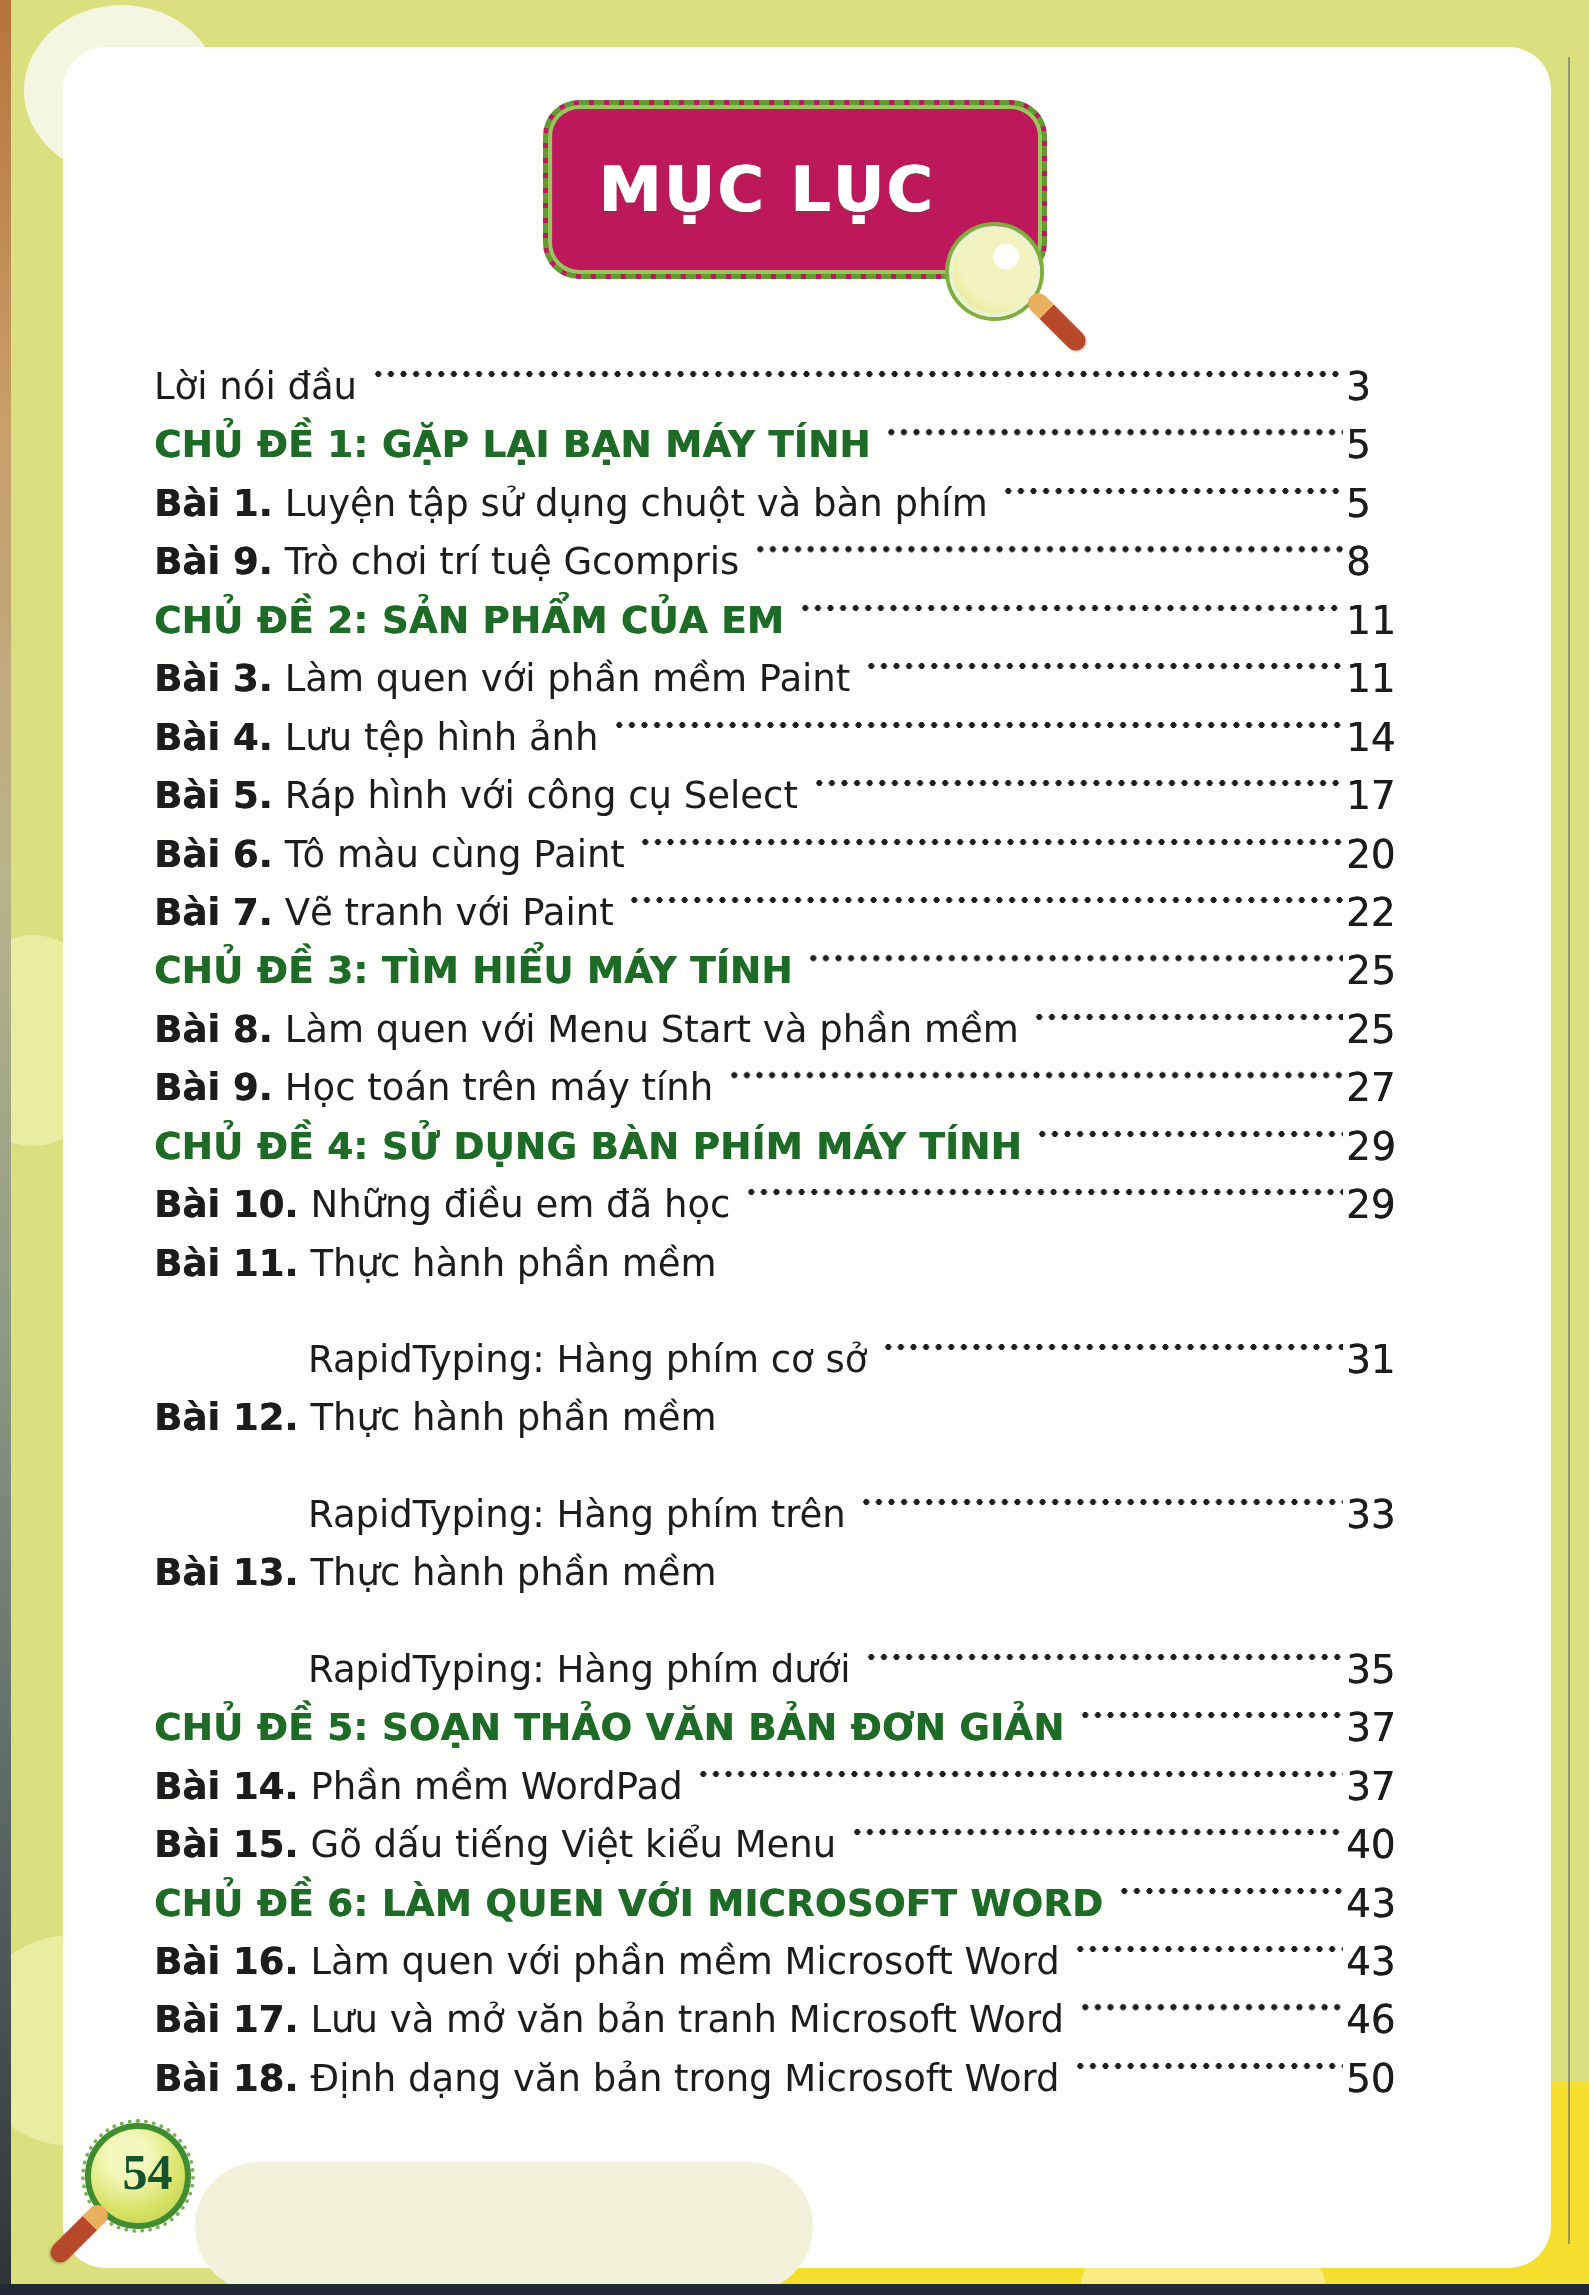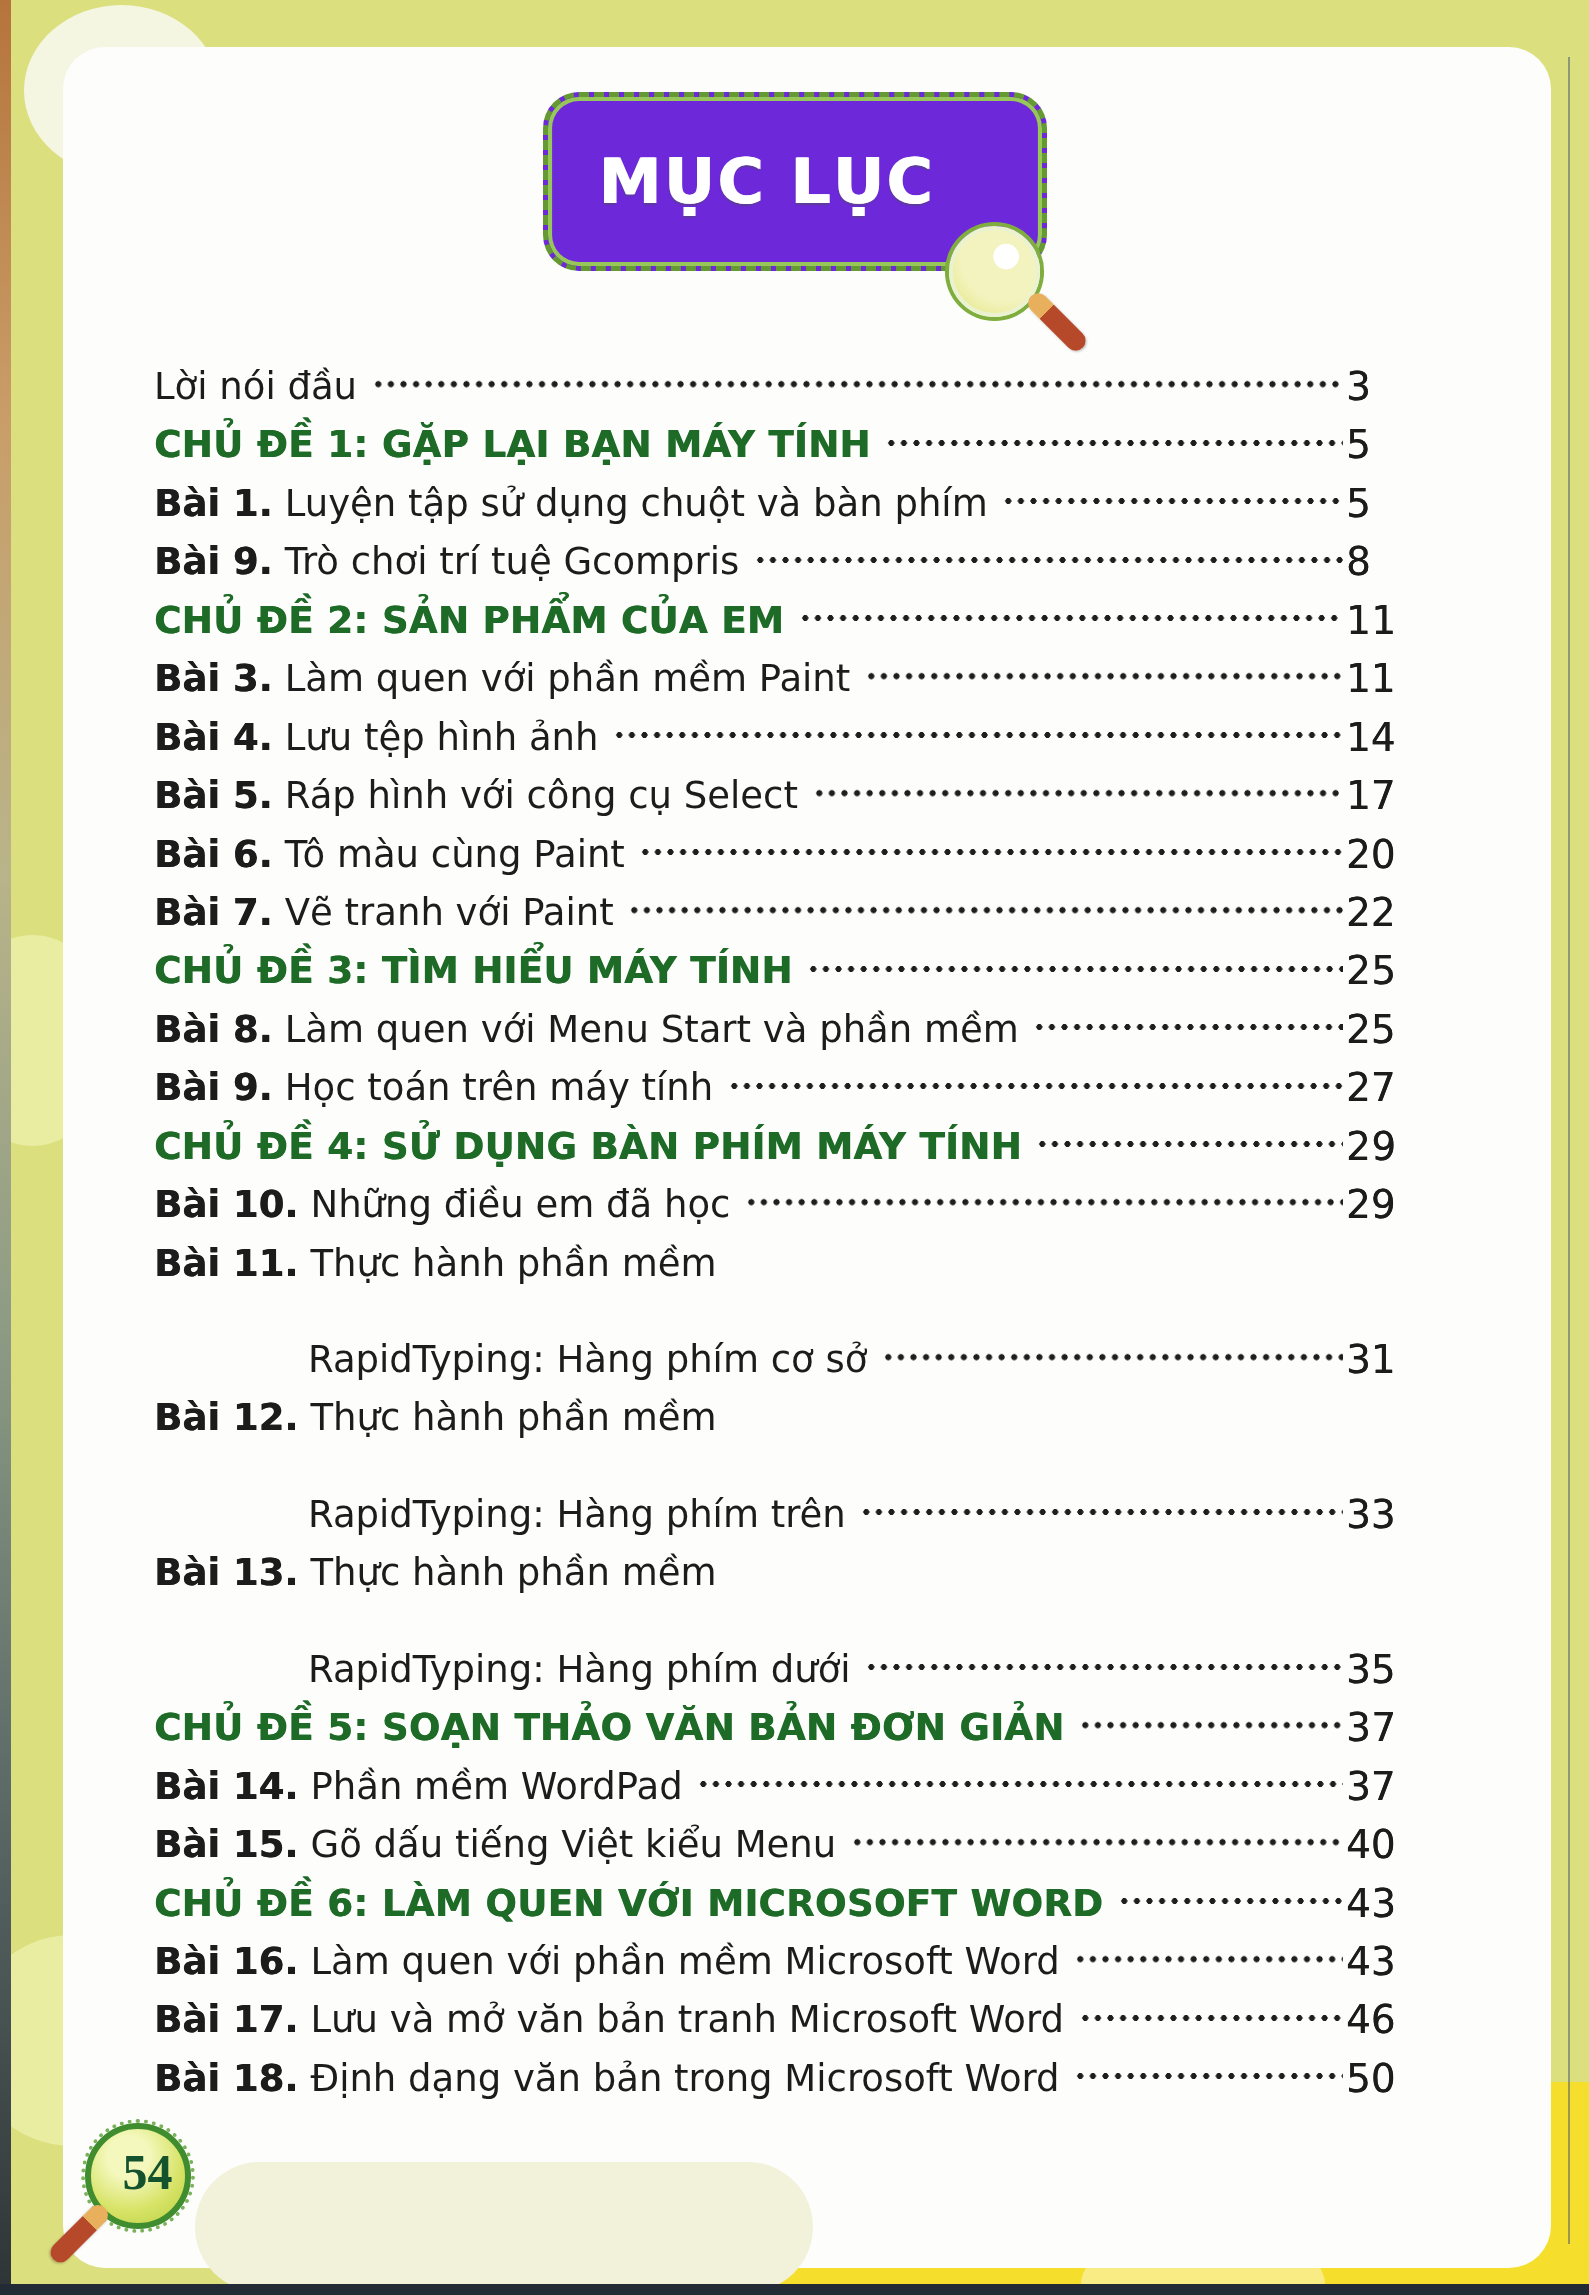--- a/index.html
+++ b/index.html
@@ -20,22 +20,22 @@
   .band-blob1{left:520px;top:2204px;width:187px;height:130px;background:#fdf6c2;opacity:.85;}
   .band-blob2{left:1081px;top:2227px;width:244px;height:114px;background:#faef9a;opacity:.8;}
   .edge-left{position:absolute;left:0;top:0;width:11.4px;height:100%;z-index:3;
     background:linear-gradient(#b5743c 0%,#c99d68 18%,#b9b489 38%,#8d9b85 58%,#5c6a68 78%,#2e3436 100%);}
   .edge-bottom{position:absolute;left:0;bottom:0;width:100%;height:10.6px;background:#222a35;z-index:3;}
   .page-edge-line{position:absolute;left:1568px;top:57px;width:2.4px;height:2187px;background:rgba(80,92,110,.55);z-index:3;}
   
   .sheet{position:absolute;left:63px;top:47px;width:1488px;height:2221px;background:#fdfdfb;border-radius:42px;z-index:1;}
   .wash1{position:absolute;left:195px;top:2162px;width:618px;height:130px;background:#f2f2da;border-radius:73px;z-index:1;}
   
-  .badge{position:absolute;left:50%;top:92px;transform:translateX(-50%);
-    width:494px;height:169px;background:#6d28d9;border:5.7px dashed #649a31;border-radius:36px;
+  .badge{position:absolute;left:50%;top:100px;transform:translateX(-50%);
+    width:494px;height:169px;background:#be185d;border:5.7px dashed #649a31;border-radius:36px;
     box-shadow:inset 0 0 0 4.1px #97c65b;z-index:2;}
   .badge-title{width:100%;height:100%;display:flex;align-items:center;justify-content:center;
     padding-right:57px;box-sizing:border-box;
     font-size:63px;font-weight:700;letter-spacing:2.4px;color:#ffffff;
     text-shadow:1.2px 0 0 #ffffff,0 2.4px 1.6px rgba(60,100,25,.35);}
   
   .mag{position:absolute;z-index:4;}
   .mag .handle{position:absolute;width:20.3px;height:73px;border-radius:10.6px;
     background:linear-gradient(to bottom,#e8b05c 0 30%,#b5492a 30%);
     box-shadow:0 1.6px 2.4px rgba(0,0,0,.25);transform-origin:50% 0;}
@@ -47,21 +47,21 @@
   .mag2{left:85px;top:2123px;}
   .mag2 .lens{width:94px;height:94px;border-radius:50%;border:6.5px solid #3f8d2f;
     outline:4.1px dotted #7ab15a;
     background:radial-gradient(circle at 40% 30%,#f4f8bd 0 24%,#d7e366 62%,#b9ce45 100%);}
   .mag2 .handle{left:9.8px;top:85px;transform:rotate(45deg);}
   .mag2 .num{position:absolute;left:9px;top:19.5px;width:107px;text-align:center;
     font-size:50px;font-weight:700;color:#14532d;font-family:Liberation Serif, serif;}
   
   .toc{position:absolute;left:154px;top:366px;width:1312px;height:1733px;
     display:flex;flex-direction:column;justify-content:space-between;z-index:2;}
-  .row{display:flex;align-items:center;font-size:37px;line-height:41px;color:#1c1c1c;white-space:nowrap;}
+  .row{display:flex;align-items:flex-start;font-size:37px;line-height:41px;color:#1c1c1c;white-space:nowrap;}
   .row .prefix{font-weight:700;margin-right:12.2px;text-shadow:0.5px 0 currentColor;}
   .row.chapter{color:#1d6b27;font-weight:700;text-shadow:0.7px 0 currentColor;letter-spacing:0.4px;}
   .row.cont{padding-left:154px;margin-top:38px;}
   .dots{flex:1 1 auto;height:16.3px;margin:0 3.3px 4.1px 14.6px;
     background-image:radial-gradient(circle,#1e1e1e 2.8px,transparent 3.3px);
     background-size:12.6px 16.3px;background-repeat:repeat-x;background-position:left center;}
   .pnum{flex:0 0 120px;font-size:39px;color:#1c1c1c;font-weight:400;text-shadow:0.3px 0 currentColor;}
 </style>
 </head>
 <body>

